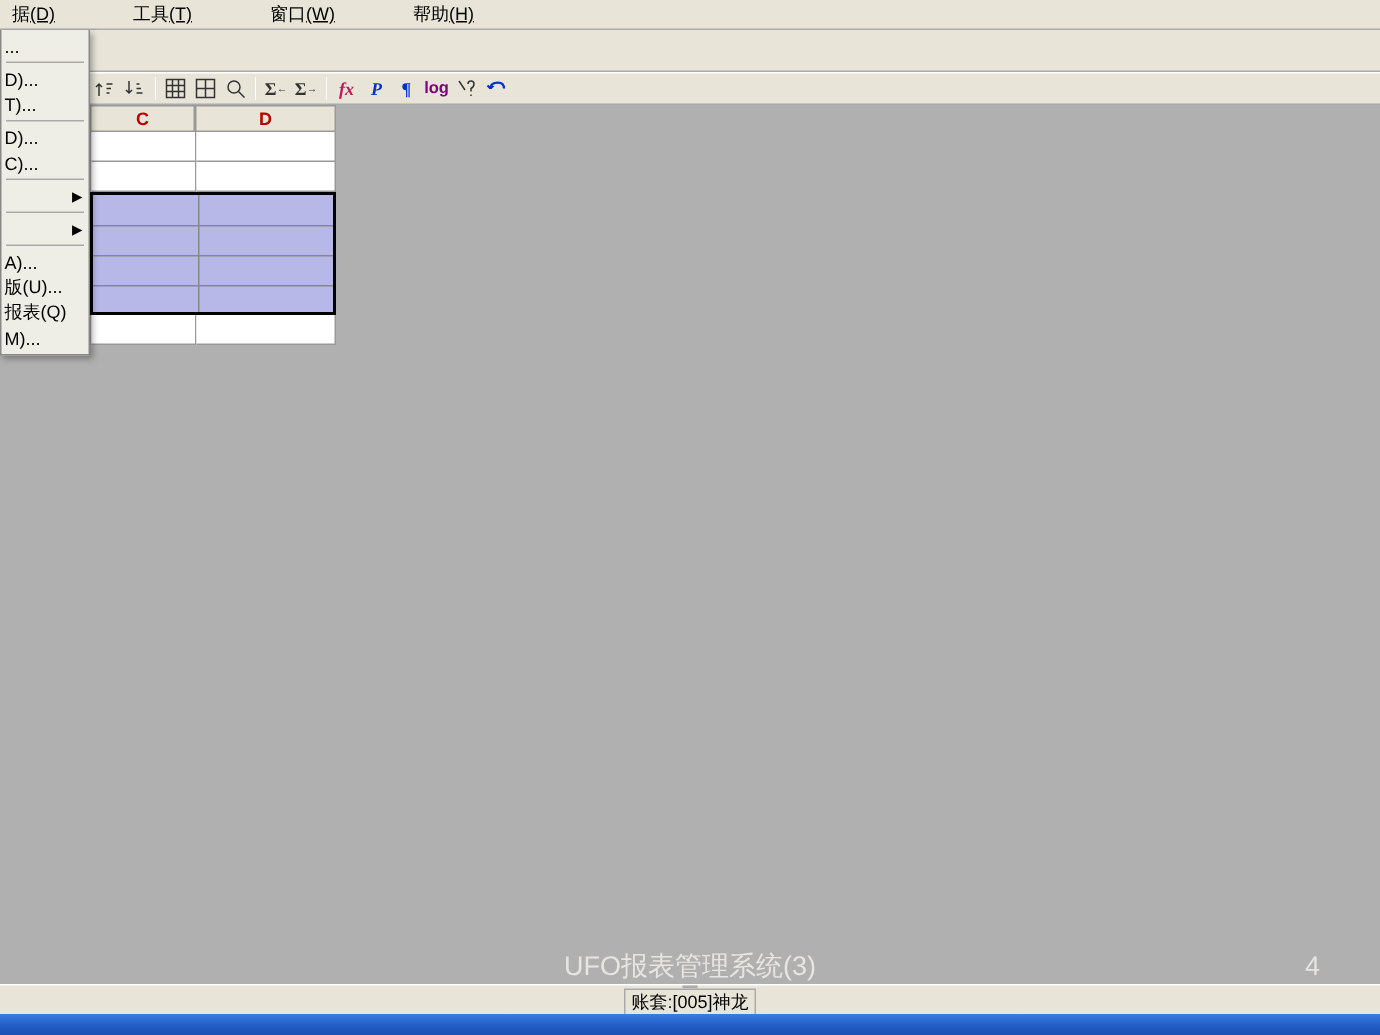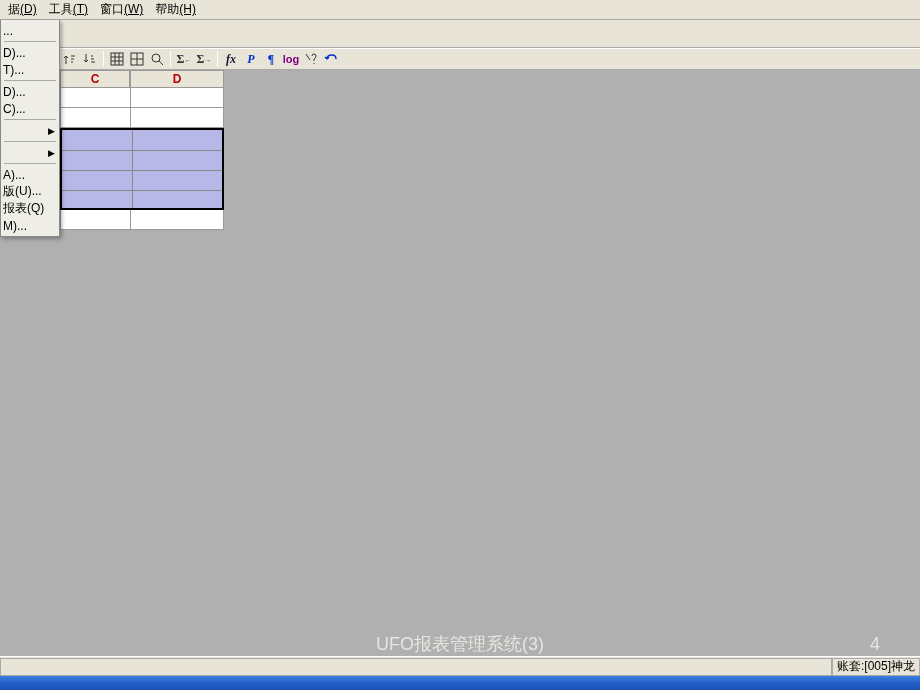--- a/index.html
+++ b/index.html
@@ -1,17 +1,17 @@
 <!DOCTYPE html>
 <html><head>
 <meta charset="utf-8">
 <style>
 * { margin: 0; padding: 0; box-sizing: border-box; font-family: "SimSun", "Microsoft YaHei", sans-serif; }
 body { width: 920px; height: 690px; background: #b0b0b0; overflow: hidden; position: relative; }
-.menubar { position: absolute; top: 0; left: 0; right: 0; height: 20px; background: #e8e5d8; border-bottom: 1px solid #aaa; display: flex; align-items: center; font-size: 12px; padding-left: 2px; z-index: 10; }
+.menubar { position: absolute; top: 0; left: 0; right: 0; height: 20px; background: #e8e5d8; border-bottom: 1px solid #aaa; display: flex; align-items: center; font-size: 12px; padding-left: 2px; z-index: 10; gap: 40px; }
 .menubar-item { padding: 2px 6px; cursor: default; }
 .menubar-item .mnemonic { text-decoration: underline; }
 .dropdown { position: absolute; top: 20px; left: 0; width: 60px; background: #eeeee6; border: 1px solid #888; border-top: none; box-shadow: 2px 2px 4px rgba(0,0,0,0.3); font-size: 12px; z-index: 20; padding: 2px 0; }
 .dropdown-item { padding: 2px 4px 2px 2px; height: 17px; display: flex; align-items: center; justify-content: space-between; white-space: nowrap; overflow: hidden; }
 .dropdown-item .arrow { font-size: 9px; }
 .dropdown-sep { height: 1px; background: #aaa; margin: 2px 3px; }
 .toolbar { position: absolute; top: 48px; left: 0; right: 0; height: 22px; background: #e8e5d8; border-top: 1px solid #fff; border-bottom: 1px solid #aaa; display: flex; align-items: center; font-size: 11px; z-index: 5; }
 .tool-sep { width: 1px; height: 16px; background: #aaa; border-right: 1px solid #fff; margin: 0 3px; }
 .tool-btn { width: 18px; height: 18px; display: flex; align-items: center; justify-content: center; margin: 0 1px; font-size: 12px; font-weight: bold; color: #333; cursor: default; }
 .tool-btn.blue { color: #0033cc; font-family: "Times New Roman", serif; font-style: italic; }
@@ -21,21 +21,21 @@
 .col-headers { position: absolute; top: 70px; left: 0; height: 18px; background: #e8e5d8; display: flex; z-index: 3; }
 .col-header { border: 1px solid #999; background: #e8e5d8; display: flex; align-items: center; justify-content: center; font-size: 12px; font-weight: bold; color: #b00; height: 18px; }
 .col-header:first-child { color: #333; }
 .grid-row { display: flex; height: 20px; }
 .grid-cell { border-right: 1px solid #999; border-bottom: 1px solid #999; background: #fff; height: 20px; }
 .sel-box { position: absolute; top: 128px; left: 60px; width: 164px; height: 82px; border: 2px solid #000; background: #b8b8e8; z-index: 3; }
 .sel-box .sel-row { position: absolute; left: 0; right: 0; height: 1px; background: #888; }
 .sel-box .sel-col { position: absolute; top: 0; bottom: 0; width: 1px; background: #888; }
 .footer-slide { position: absolute; left: 0; right: 0; bottom: 36px; height: 20px; display: flex; align-items: center; justify-content: center; color: #e8e5e0; font-size: 18px; background: transparent; }
 .footer-slide .page-num { position: absolute; right: 40px; color: #e8e5e0; font-size: 18px; }
-.statusbar { position: absolute; left: 0; right: 0; bottom: 14px; height: 20px; background: #e8e5d8; border-top: 1px solid #fff; display: flex; align-items: center; font-size: 12px; }
+.statusbar { position: absolute; left: 0; right: 0; bottom: 14px; height: 20px; background: #e8e5d8; border-top: 1px solid #fff; display: flex; align-items: center; font-size: 12px; flex-direction: column; }
 .status-panel { height: 18px; border: 1px solid #aaa; background: #e8e5d8; display: flex; align-items: center; padding: 0 4px; }
 .status-left { flex: 1; }
 .taskbar { position: absolute; left: 0; right: 0; bottom: 0; height: 14px; background: linear-gradient(to bottom, #3a7de0 0%, #245fc8 50%, #1a4fb0 100%); }
 .gray-bg { position: absolute; top: 88px; left: 0; right: 0; bottom: 56px; background: #b0b0b0; z-index: 0; }
 .white-strip { position: absolute; top: 88px; left: 60px; width: 164px; height: 40px; background: #fff; border-left: 1px solid #999; z-index: 1; }
 .white-strip2 { position: absolute; top: 210px; left: 60px; width: 164px; height: 20px; background: #fff; border-left: 1px solid #999; border-bottom: 1px solid #999; z-index: 1; }
 </style>
 </head>
 <body>
 
@@ -119,21 +119,21 @@
   <div class="tool-btn">
       <svg viewBox="0 0 14 14">
         <circle cx="6" cy="6" r="4" fill="none" stroke="#333"></circle>
         <path d="M9 9 L13 13" stroke="#333"></path>
       </svg>
     </div>
   <div class="tool-sep"></div>
   <div class="tool-btn" style="font-family:serif">Σ<sub style="font-size:7px">←</sub></div>
   <div class="tool-btn" style="font-family:serif">Σ<sub style="font-size:7px">→</sub></div>
   <div class="tool-sep"></div>
-  <div class="tool-btn blue" style="color:#0f172a">fx</div>
+  <div class="tool-btn blue" style="color:#be185d">fx</div>
   <div class="tool-btn blue">P</div>
   <div class="tool-btn blue">¶</div>
   <div class="tool-btn red" style="font-size:11px">log</div>
   <div class="tool-btn">
       <svg viewBox="0 0 14 14">
         <path d="M2 2 L6 8 M8 4 Q8 2 10 2 Q12 2 12 4 Q12 6 10 7 L10 9 M10 11 L10 12" stroke="#333" fill="none"></path>
       </svg>
     </div>
   <div class="tool-btn blue">
       <svg viewBox="0 0 14 14">

